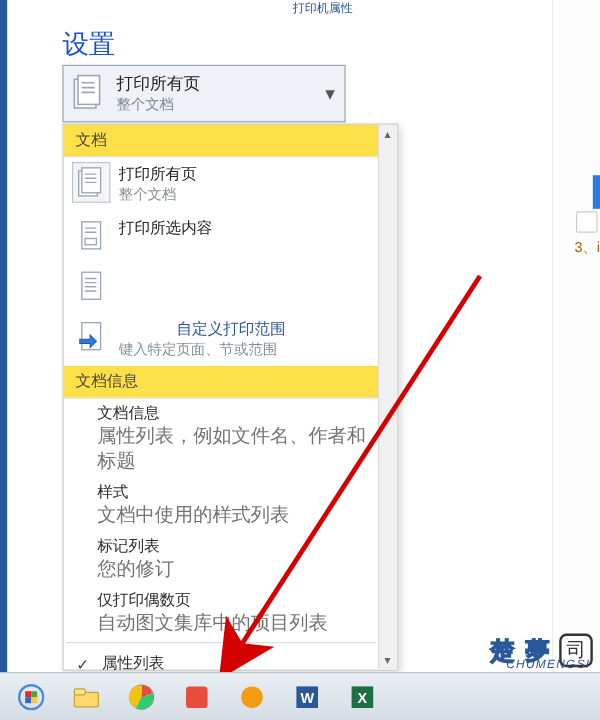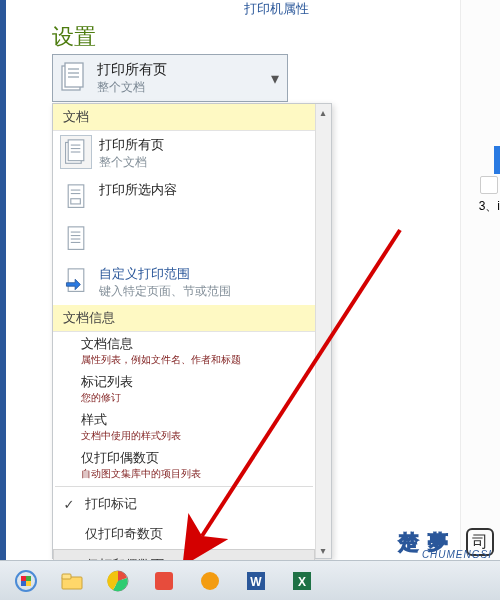--- a/index.html
+++ b/index.html
@@ -1,58 +1,58 @@
 <!DOCTYPE html>
 <html><head>
 <meta charset="utf-8">
 <style>
   * { margin: 0; padding: 0; box-sizing: border-box; font-family: "Microsoft YaHei", "Segoe UI", sans-serif; }
   body { width: 500px; height: 600px; background: #fff; position: relative; overflow: hidden; }
   .page { position: absolute; inset: 0; }
   .left-bar { position: absolute; left: 0; top: 0; width: 6px; height: 560px; background: #2a579a; }
-  .top-link { position: absolute; left: 244px; top: 0; color: #2a579a; font-size: 13px; }
-  .settings-title { position: absolute; left: 52px; top: 22px; font-size: 22px; color: #4d7c0f; font-weight: 300; }
+  .top-link { position: absolute; left: 244px; top: 0; color: #2a579a; font-size: 10px; }
+  .settings-title { position: absolute; left: 52px; top: 22px; font-size: 22px; color: #1d4ed8; font-weight: 300; }
   .dropdown-btn {
     position: absolute; left: 52px; top: 54px; width: 236px; height: 48px;
     border: 1px solid #9aa7b4; background: #eef2f6; display: flex; align-items: center;
   }
   .dropdown-btn .doc-icon { width: 32px; height: 34px; margin: 0 6px 0 6px; }
   .dropdown-btn .labels { flex: 1; }
   .dropdown-btn .ln1 { font-size: 14px; color: #222; }
   .dropdown-btn .ln2 { font-size: 12px; color: #7a8793; }
   .dropdown-btn .chev { margin-right: 8px; color: #555; }
   .menu {
     position: absolute; left: 52px; top: 103px; width: 280px; height: 456px;
     background: #fff; border: 1px solid #c5c9cd; box-shadow: 2px 2px 6px rgba(0,0,0,.15);
   }
   .scroll-track { position:absolute; right:0; top:0; width:16px; height:100%; background:#f0f0f0; border-left:1px solid #dcdcdc;}
   .scroll-up, .scroll-dn { position:absolute; right:0; width:16px; height:16px; display:flex; align-items:center; justify-content:center; color:#666; font-size:10px;}
   .scroll-up{top:0;} .scroll-dn{bottom:0;}
   .menu-inner { position:absolute; left:0; top:0; right:16px; bottom:0; }
-  .section-head { padding: 4px 10px; font-size: 13px; color: #444; border-bottom: 1px solid #e3e3e3; background:#fef9c3;}
+  .section-head { padding: 4px 10px; font-size: 13px; color: #444; border-bottom: 1px solid #e3e3e3; background:#fde047;}
   .item { display:flex; padding:5px 8px 5px 8px; gap:8px; }
   .item.selected-top .icn { outline:1px solid #b9c5d0; background:#f4f4f4; }
   .icn { width:30px; height:32px; flex:0 0 30px; display:flex; align-items:center; justify-content:center;}
   .txt .t1 { font-size: 13px; color: #222; }
   .txt .t2 { font-size: 12px; color: #838f99; }
-  .txt .t1.link { color:#2a579a; }
+  .txt .t1.link { color:#2a579a;margin-left:48px; }
   .sub-item { padding:3px 8px 3px 28px; }
   .sub-item .t1 { font-size: 13px; color:#2a2a2a; font-weight:500; }
-  .sub-item .t2 { font-size: 10px; color:#7f1d1d; }
+  .sub-item .t2 { font-size: 16px; color:#737373; }
   .divider { height:1px; background:#dcdcdc; margin: 2px 2px; }
   .simple-line { display:flex; align-items:center; gap:8px; padding:6px 8px 6px 8px; font-size:13px; color:#333; }
   .simple-line .ck { width:16px; text-align:center; color:#444; }
   .simple-line.highlight { background:#e9e9e9; border:1px solid #cfcfcf; }
   .right-strip { position:absolute; right:0; top:0; width:40px; height:560px; background:#fcfcfc; border-left:1px solid #ececec;}
   .right-strip .blue-peek { position:absolute; right:0; top:146px; width:6px; height:28px; background:#2a7ae2; }
   .right-strip .bubble { position:absolute; right:2px; top:176px; width:18px; height:18px; border:1px solid #ccc; border-radius:2px; background:#fff;}
-  .right-strip .num-txt { position:absolute; right:0; top:198px; font-size:12px; color:#000000; }
+  .right-strip .num-txt { position:absolute; right:0; top:198px; font-size:12px; color:#a16207; }
   .taskbar { position:absolute; left:0; bottom:0; width:100%; height:40px; background:linear-gradient(#e9eef3,#d5dde4); border-top:1px solid #b9c2ca; display:flex; align-items:center; padding-left:4px; gap:2px;}
   .tbtn { width:44px; height:32px; border:1px solid transparent; border-radius:2px; display:flex; align-items:center; justify-content:center;}
-  .watermark { position:absolute; right:6px; bottom:44px; display:flex; align-items:center; gap:16px;}
+  .watermark { position:absolute; right:6px; bottom:44px; display:flex; align-items:center; gap:6px;}
   .wm-cn { font-size:20px; color:#fff; -webkit-text-stroke:1.2px #2a579a; font-weight:700; letter-spacing:2px;}
   .wm-en { position:absolute; right:8px; bottom:40px; font-size:10px; color:#2a579a; font-style:italic; font-weight:400; letter-spacing:1px;}
   .wm-icon { width:28px; height:28px; border:2px solid #333; border-radius:6px; display:flex; align-items:center; justify-content:center; font-size:16px; color:#333;}
   .arrow-svg { position:absolute; left:180px; top:220px; pointer-events:none; }
   
   .doc-svg rect { fill:#fff; stroke:#9aa7b4; stroke-width:1.3; }
   .doc-svg line { stroke:#9aa7b4; stroke-width:1.3; }
 </style>
 </head>
 <body>
@@ -144,37 +144,37 @@
           </div>
       </div>
 
       <div class="section-head">文档信息</div>
 
       <div class="sub-item">
         <div class="t1">文档信息</div>
         <div class="t2">属性列表，例如文件名、作者和标题</div>
       </div>
       <div class="sub-item">
+        <div class="t1">样式</div>
+        <div class="t2">文档中使用的样式列表</div>
+      </div>
+      <div class="sub-item">
         <div class="t1">标记列表</div>
         <div class="t2">您的修订</div>
       </div>
       <div class="sub-item">
-        <div class="t1">样式</div>
-        <div class="t2">文档中使用的样式列表</div>
-      </div>
-      <div class="sub-item">
         <div class="t1">仅打印偶数页</div>
         <div class="t2">自动图文集库中的项目列表</div>
       </div>
 
       <div class="divider"></div>
 
       <div class="simple-line">
         <span class="ck">✓</span>
-        <span>打印标记</span>
+        <span>属性列表</span>
       </div>
       <div class="simple-line">
         <span class="ck"></span>
         <span>仅打印奇数页</span>
       </div>
       <div class="simple-line highlight">
         <span class="ck"></span>
         <span>仅打印偶数页</span>
       </div>
     </div>

